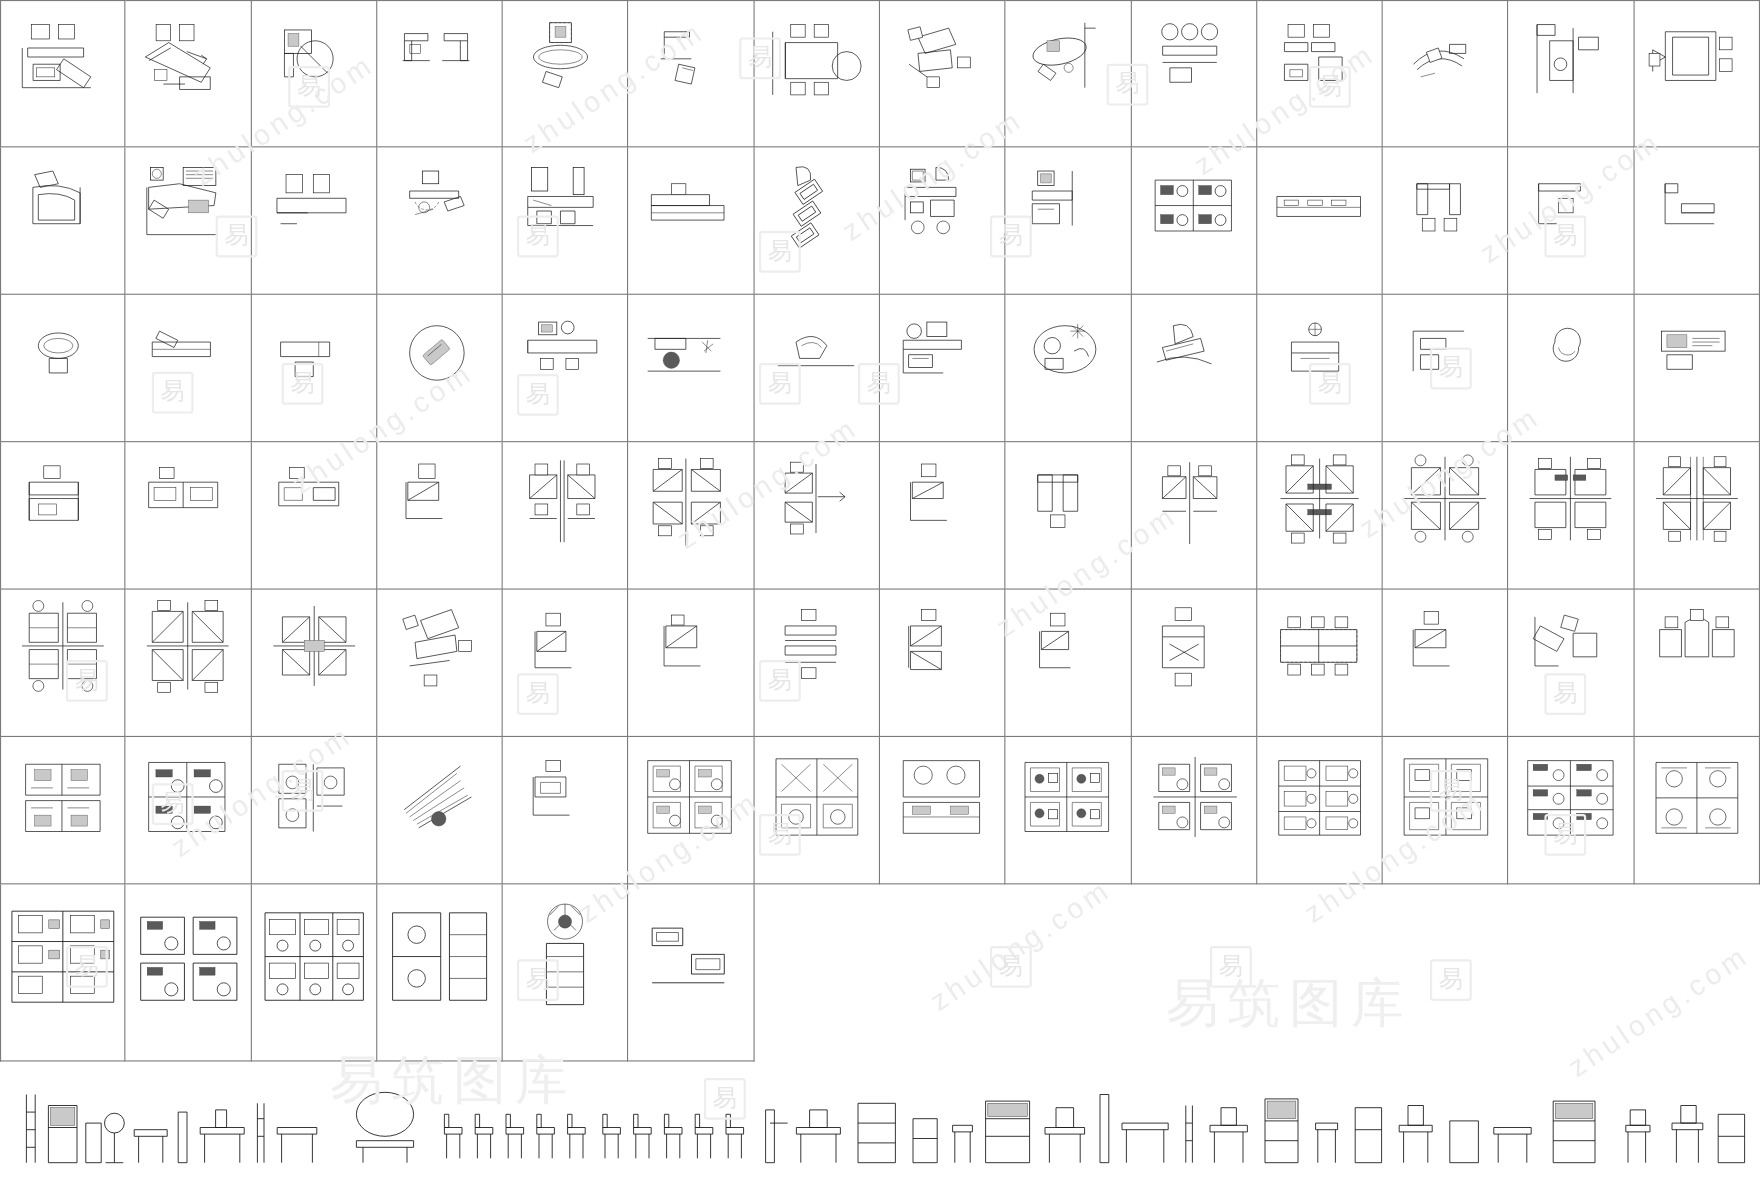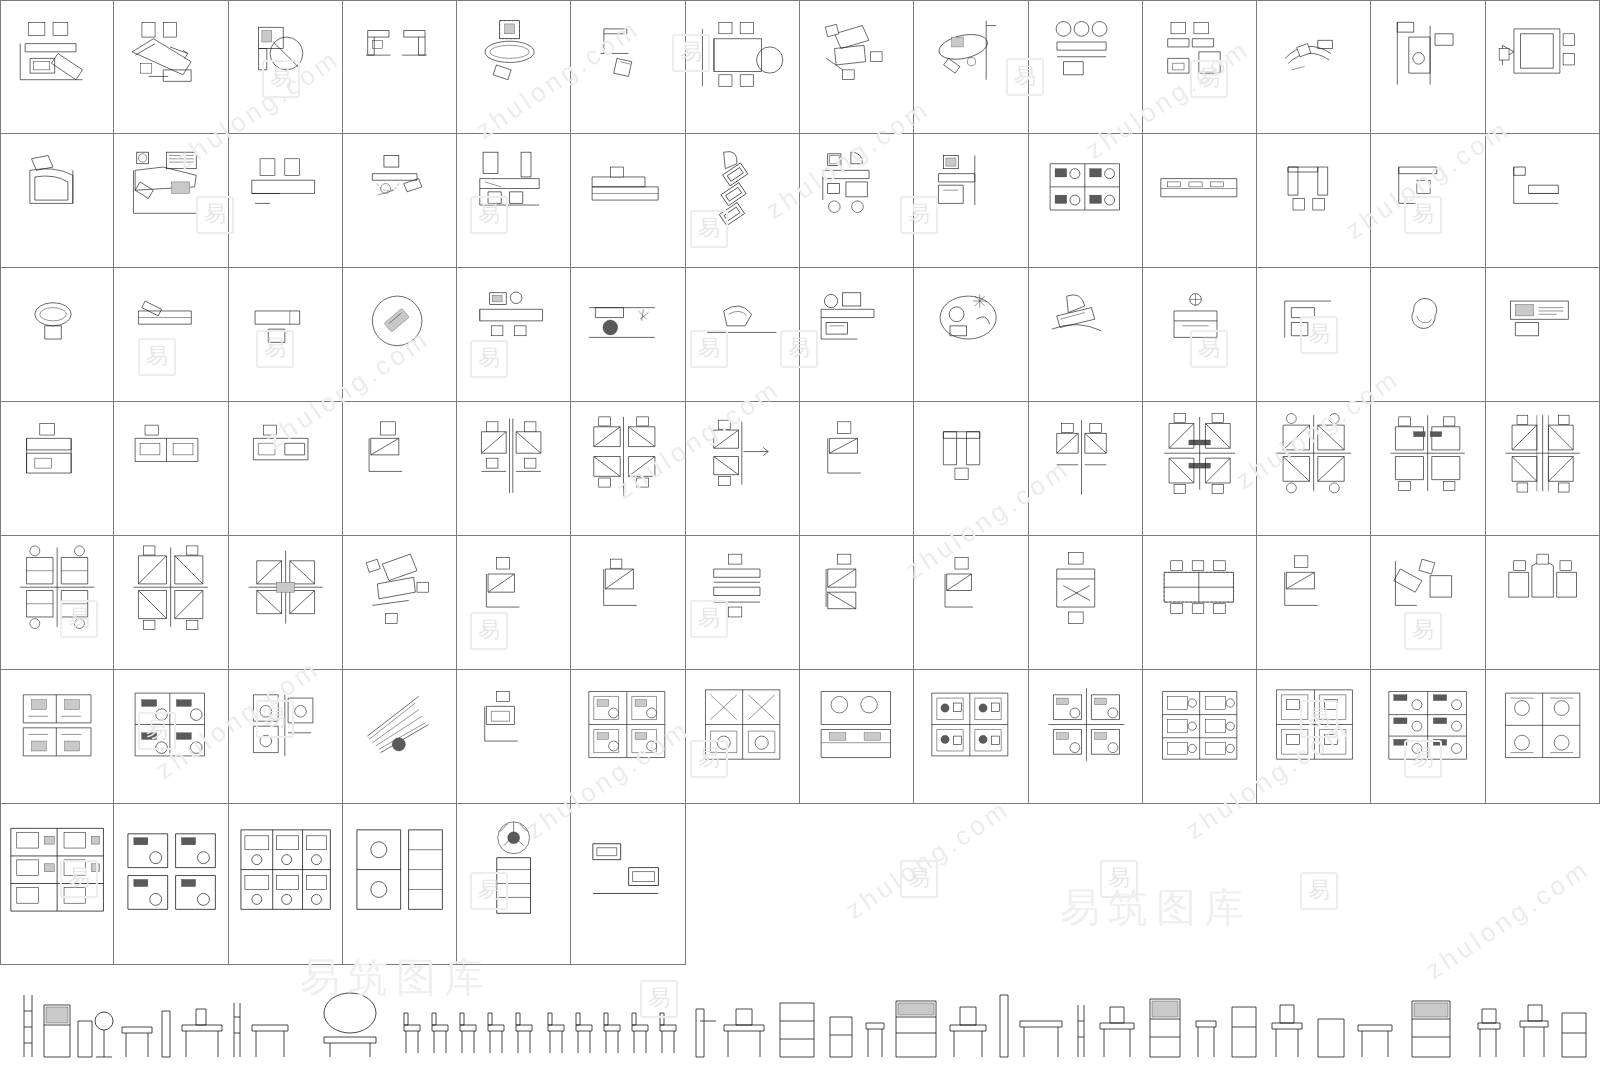--- a/index.html
+++ b/index.html
@@ -26,21 +26,21 @@
   
   .strip{position:absolute;left:0;top:965px;width:1600px;height:120px;}
 
   
   .wm-layer{position:absolute;inset:0;pointer-events:none;}
   .wm-diag{position:absolute;font-size:26px;color:#e3e3e3;white-space:nowrap;
            transform:rotate(-34deg);transform-origin:left top;letter-spacing:4px;
            font-family:"Liberation Sans",sans-serif;}
   .wm-yi{position:absolute;width:34px;height:34px;border:2px solid #ededed;color:#e6e6e6;
          font-size:22px;line-height:31px;text-align:center;border-radius:3px;}
-  .wm-big{position:absolute;font-size:40px;color:#efefef;letter-spacing:8px;}
+  .wm-big{position:absolute;font-size:48px;color:#efefef;letter-spacing:8px;}
 </style>
 </head>
 <body>
 
 <div id="sheet">
 
   <div class="grid">
 
     <div class="cell">
         <svg viewBox="0 0 114 161">

